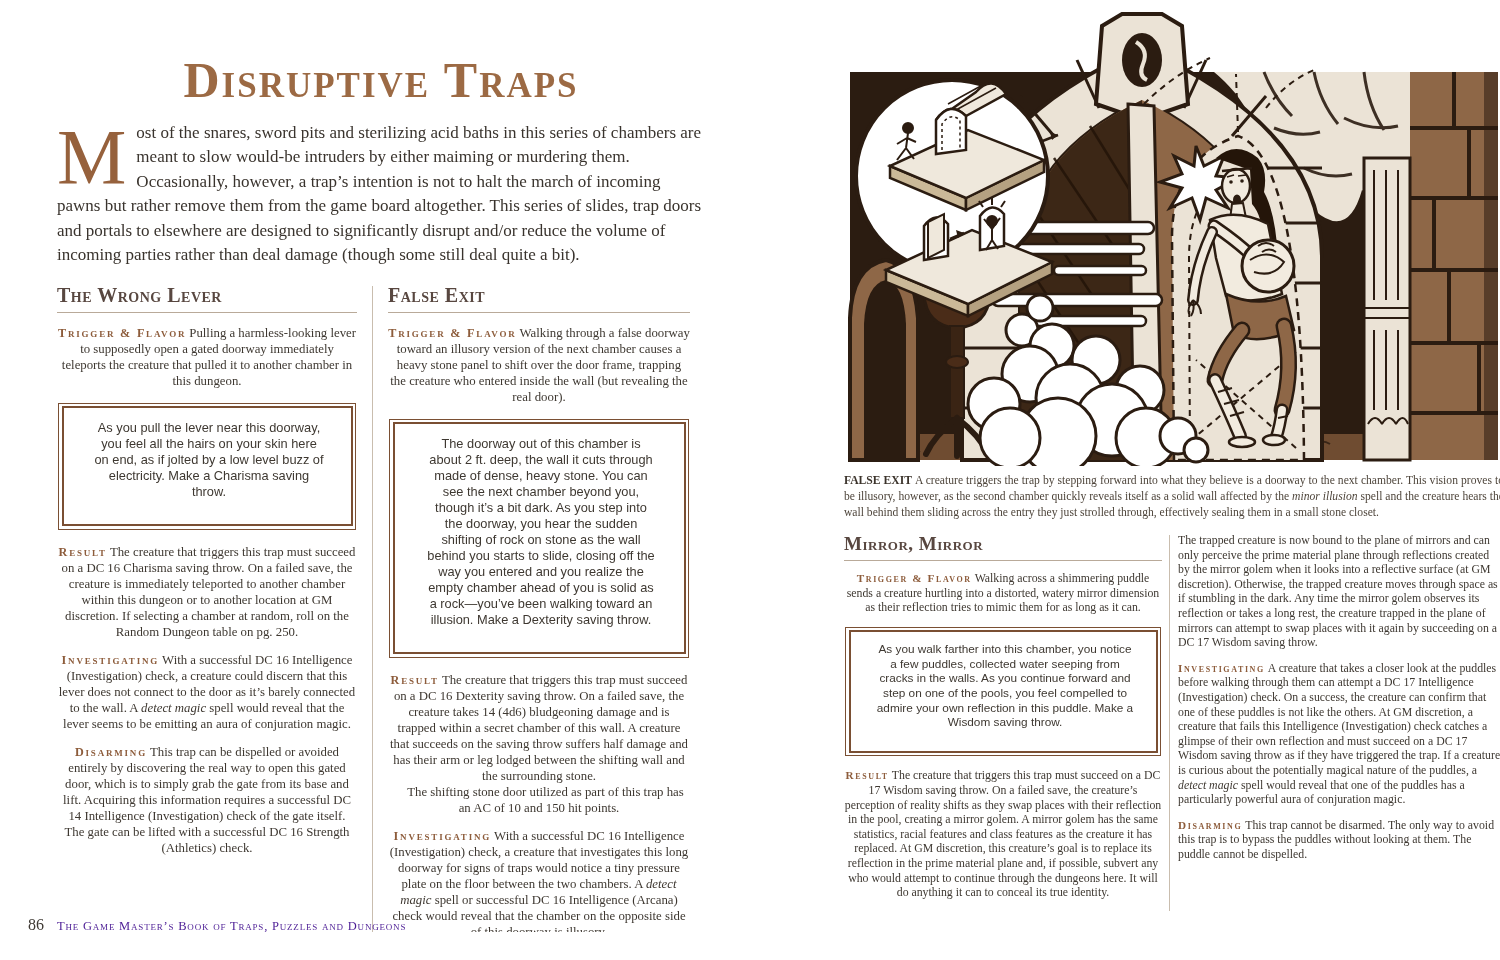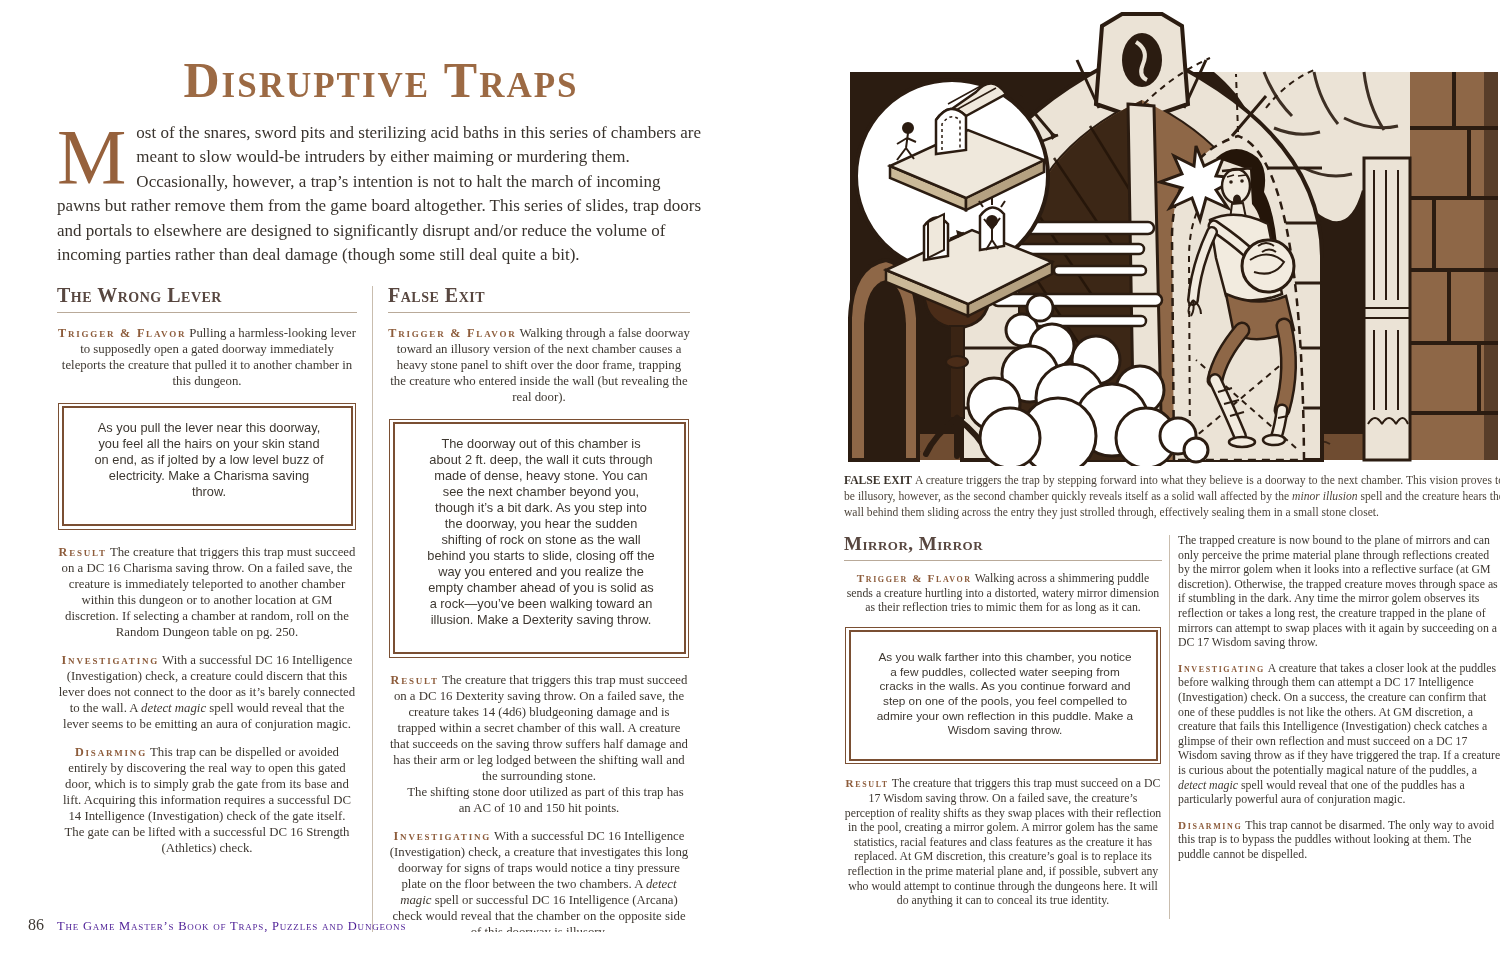--- a/index.html
+++ b/index.html
@@ -36,21 +36,21 @@
   .cap-lead{font-weight:bold;color:#3b332b;margin-right:3px;}
 
   .mirror{display:flex;margin-top:12px;align-items:stretch;}
   .mirror .col{width:318px;}
   .mirror .col2{width:325px;}
   .mirror .vrule{margin:2px 8px 0 7px;}
   .mirror .colhead{font-size:19px;margin-bottom:10px;}
   .mirror .col p,.mirror .col2 p{margin:0 0 11px;font-size:11.8px;line-height:14.6px;color:#3e3831;}
   .mirror .lbl{font-size:11.2px;letter-spacing:1.6px;}
   .mirror .readaloud{margin:12px 1px 12px;}
-  .mirror .ra-inner{padding:18px 22px 10px 26px;}
+  .mirror .ra-inner{padding:10px 22px 10px 26px;}
   .mirror .ra-text{font-size:11.2px;line-height:14.8px;}
 
   
   .footer{position:absolute;left:28px;top:916px;display:flex;align-items:baseline;gap:13px;}
   .pageno{font-size:16px;color:#3f3a34;}
   .booktitle{font-variant:small-caps;font-size:12.5px;letter-spacing:.8px;color:#4c1d95;}
 </style>
 </head>
 <body>
 
@@ -61,21 +61,21 @@
 
     <p class="intro"><span class="dropcap">M</span><span>ost of the snares, sword pits and sterilizing acid baths in this series of chambers are meant to slow would-be intruders by either maiming or murdering them. Occasionally, however, a trap’s intention is not to halt the march of incoming pawns but rather remove them from the game board altogether. This series of slides, trap doors and portals to elsewhere are designed to significantly disrupt and/or reduce the volume of incoming parties rather than deal damage (though some still deal quite a bit).</span></p>
 
     <div class="cols">
 
       <div class="col">
         <h2 class="colhead">The Wrong Lever</h2>
         <p><span class="lbl">Trigger &amp; Flavor</span><span>Pulling a harmless-looking lever to supposedly open a gated doorway immediately teleports the creature that pulled it to another chamber in this dungeon.</span></p>
         <div class="readaloud">
           <div class="ra-inner">
-            <p class="ra-text">As you pull the lever near this doorway, you feel all the hairs on your skin stand on end, as if jolted by a low level buzz of electricity. Make a Charisma saving throw.</p>
+            <p class="ra-text">As you pull the lever near this doorway, you feel all the hairs on your skin here on end, as if jolted by a low level buzz of electricity. Make a Charisma saving throw.</p>
           </div>
         </div>
         <p><span class="lbl">Result</span><span>The creature that triggers this trap must succeed on a DC 16 Charisma saving throw. On a failed save, the creature is immediately teleported to another chamber within this dungeon or to another location at GM discretion. If selecting a chamber at random, roll on the Random Dungeon table on pg. 250.</span></p>
         <p><span class="lbl">Investigating</span><span>With a successful DC 16 Intelligence (Investigation) check, a creature could discern that this lever does not connect to the door as it’s barely connected to the wall. A </span><i>detect magic</i><span> spell would reveal that the lever seems to be emitting an aura of conjuration magic.</span></p>
         <p><span class="lbl">Disarming</span><span>This trap can be dispelled or avoided entirely by discovering the real way to open this gated door, which is to simply grab the gate from its base and lift. Acquiring this information requires a successful DC 14 Intelligence (Investigation) check of the gate itself. The gate can be lifted with a successful DC 16 Strength (Athletics) check.</span></p>
       </div>
 
       <div class="vrule"></div>
 
       <div class="col" style="width:302px;">

